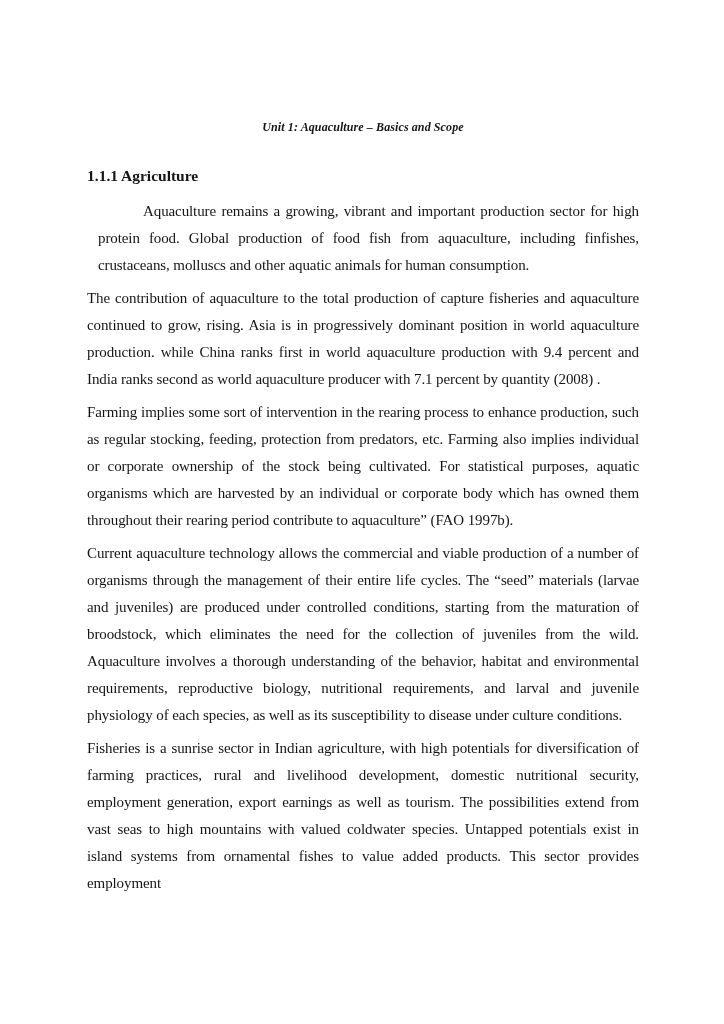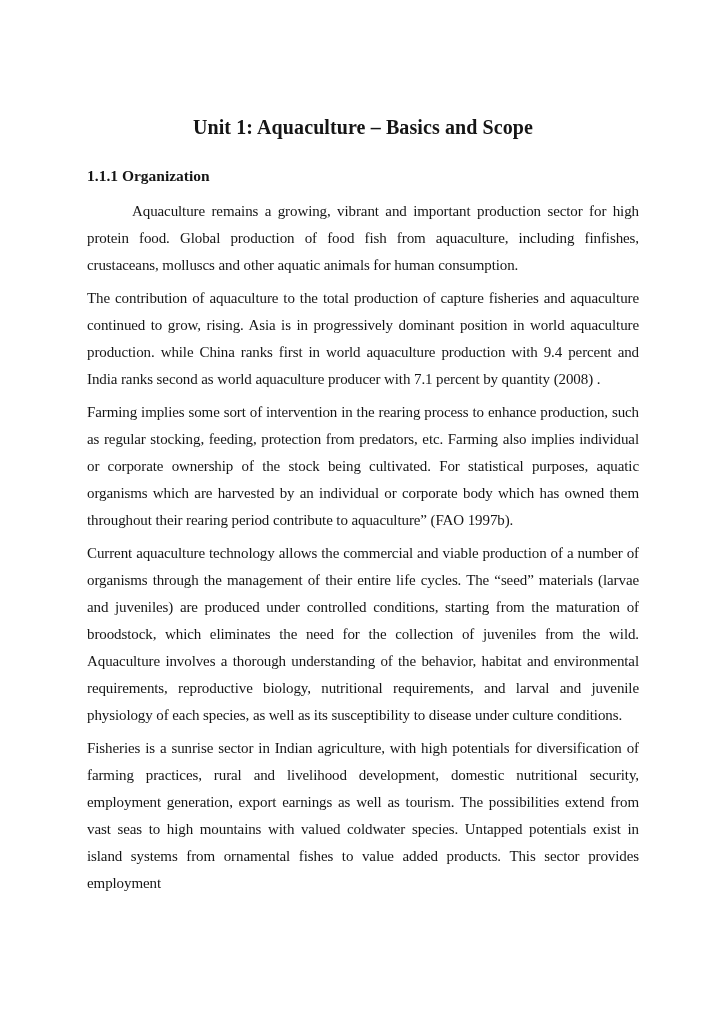--- a/index.html
+++ b/index.html
@@ -19,25 +19,26 @@
     color: #151515;
   }
   .content {
     position: absolute;
     top: 116px;
     left: 87px;
     width: 552px;
   }
   .doc-title {
     margin: 0;
-    font-size: 20px;
+    font-size: 12px;
     line-height: 22px;
     font-weight: bold;
     text-align: center;
     letter-spacing: 0.1px;
+    font-style: italic;
   }
   .section-heading {
     margin: 27px 0 0 0;
     font-size: 15.5px;
     line-height: 22px;
     font-weight: bold;
     text-align: left;
   }
   .para {
     margin: 6px 0 0 0;
@@ -45,31 +46,32 @@
     line-height: 27px;
     letter-spacing: -0.1px;
     text-align: justify;
     text-justify: inter-word;
   }
   .para.first {
     margin-top: 11px;
   }
   .para.indent {
     text-indent: 45px;
+    margin-left: 11px;
   }
 </style>
 </head>
 <body>
 
 <div class="page">
   <div class="content">
 
     <h1 class="doc-title">Unit 1: Aquaculture – Basics and Scope</h1>
 
-    <h2 class="section-heading">1.1.1 Organization</h2>
+    <h2 class="section-heading">1.1.1 Agriculture</h2>
 
     <p class="para first indent">Aquaculture remains a growing, vibrant and important production sector for high protein food. Global production of food fish from aquaculture, including finfishes, crustaceans, molluscs and other aquatic animals for human consumption.</p>
 
     <p class="para">The contribution of aquaculture to the total production of capture fisheries and aquaculture continued to grow, rising. Asia is in progressively dominant position in world aquaculture production. while China ranks first in world aquaculture production with 9.4 percent and India ranks second as world aquaculture producer with 7.1 percent by quantity (2008) .</p>
 
 
     <p class="para">Farming implies some sort of intervention in the rearing process to enhance production, such as regular stocking, feeding, protection from predators, etc. Farming also implies individual or corporate ownership of the stock being cultivated. For statistical purposes, aquatic organisms which are harvested by an individual or corporate body which has owned them throughout their rearing period contribute to aquaculture” (FAO 1997b).</p>
 
     <p class="para">Current aquaculture technology allows the commercial and viable production of a number of organisms through the management of their entire life cycles. The “seed” materials (larvae and juveniles) are produced under controlled conditions, starting from the maturation of broodstock, which eliminates the need for the collection of juveniles from the wild. Aquaculture involves a thorough understanding of the behavior, habitat and environmental requirements, reproductive biology, nutritional requirements, and larval and juvenile physiology of each species, as well as its susceptibility to disease under culture conditions.</p>
 

